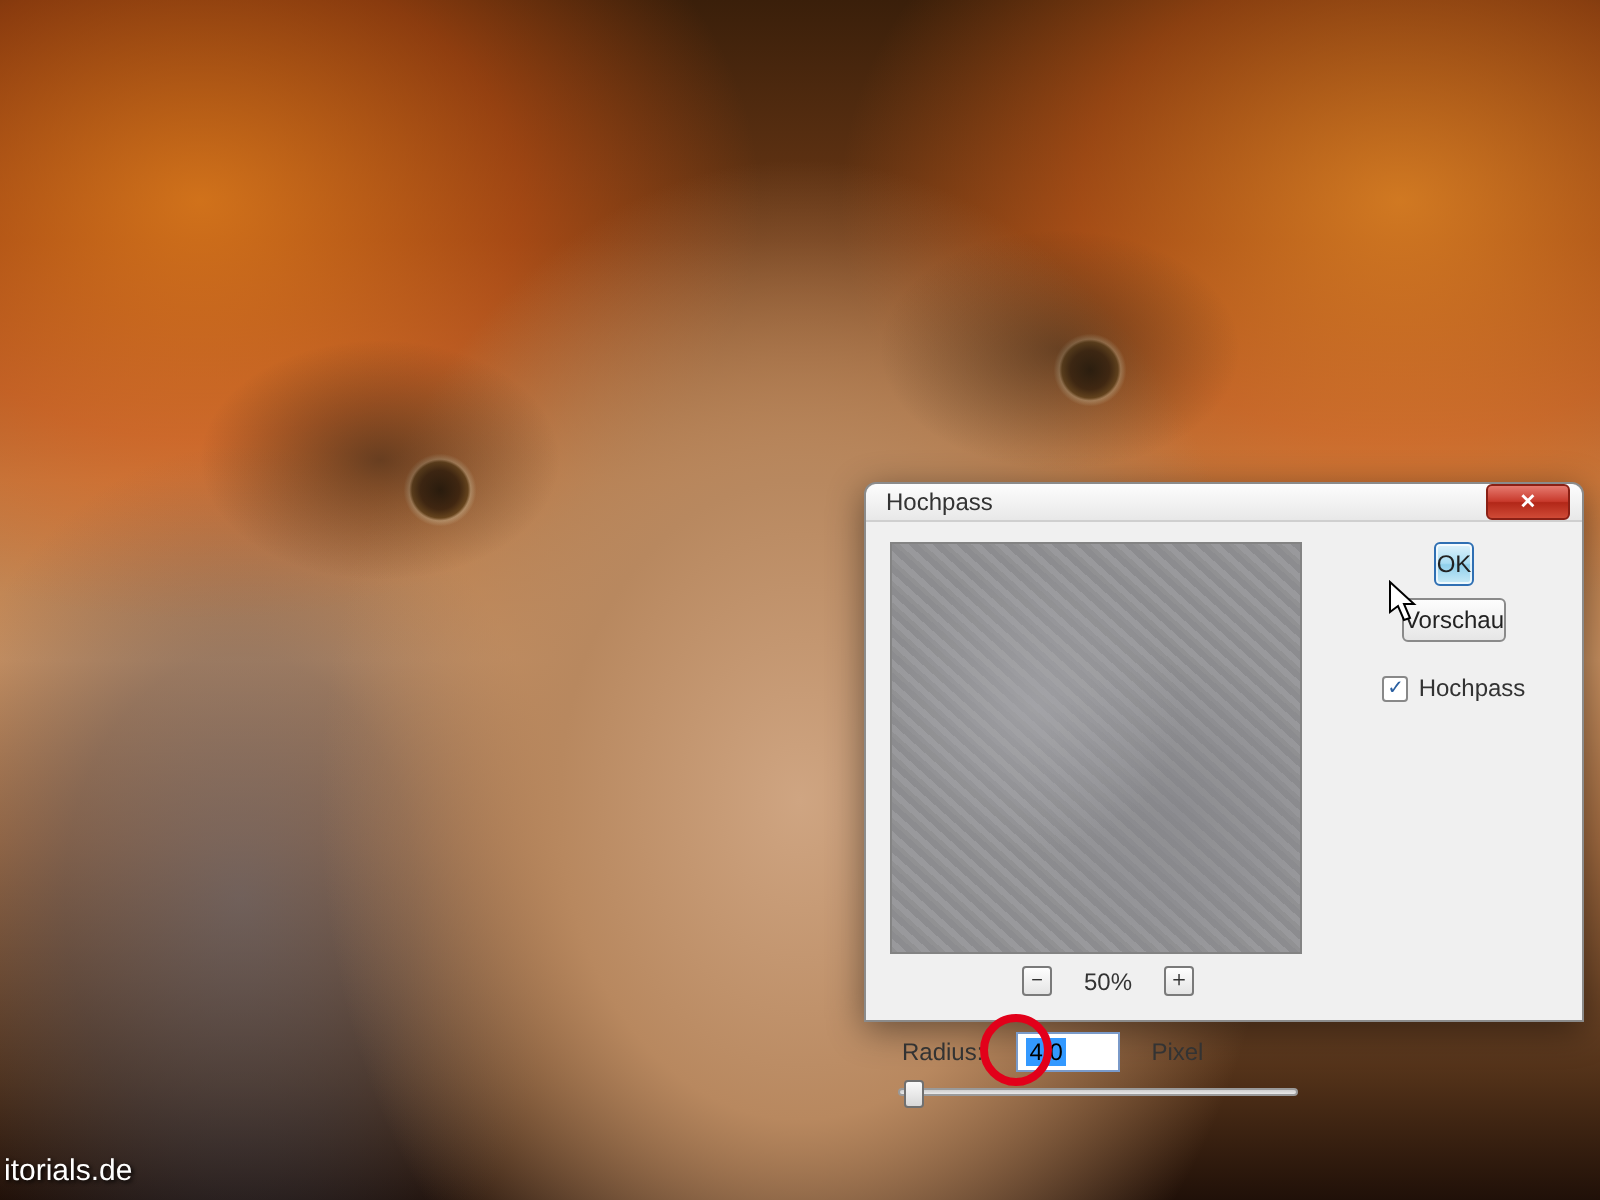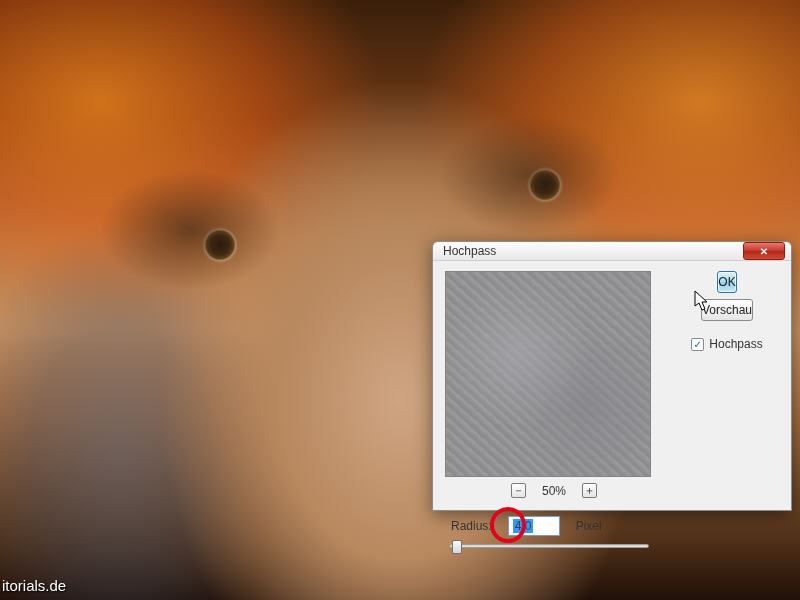--- a/index.html
+++ b/index.html
@@ -133,21 +133,21 @@
       width: 52px;
       height: 20px;
       border: 1px solid #7a9ac9;
       background: #fff;
       padding: 2px 4px;
       font-size: 12px;
       text-align: left;
     }
     .radius-input .selected {
       background: #3399ff;
-      color: #404040;
+      color: #000000;
       padding: 0 2px;
     }
     .highlight-circle {
       position: absolute;
       width: 36px;
       height: 36px;
       border: 4px solid #e2001a;
       border-radius: 50%;
       left: 45px;
       top: -9px;

